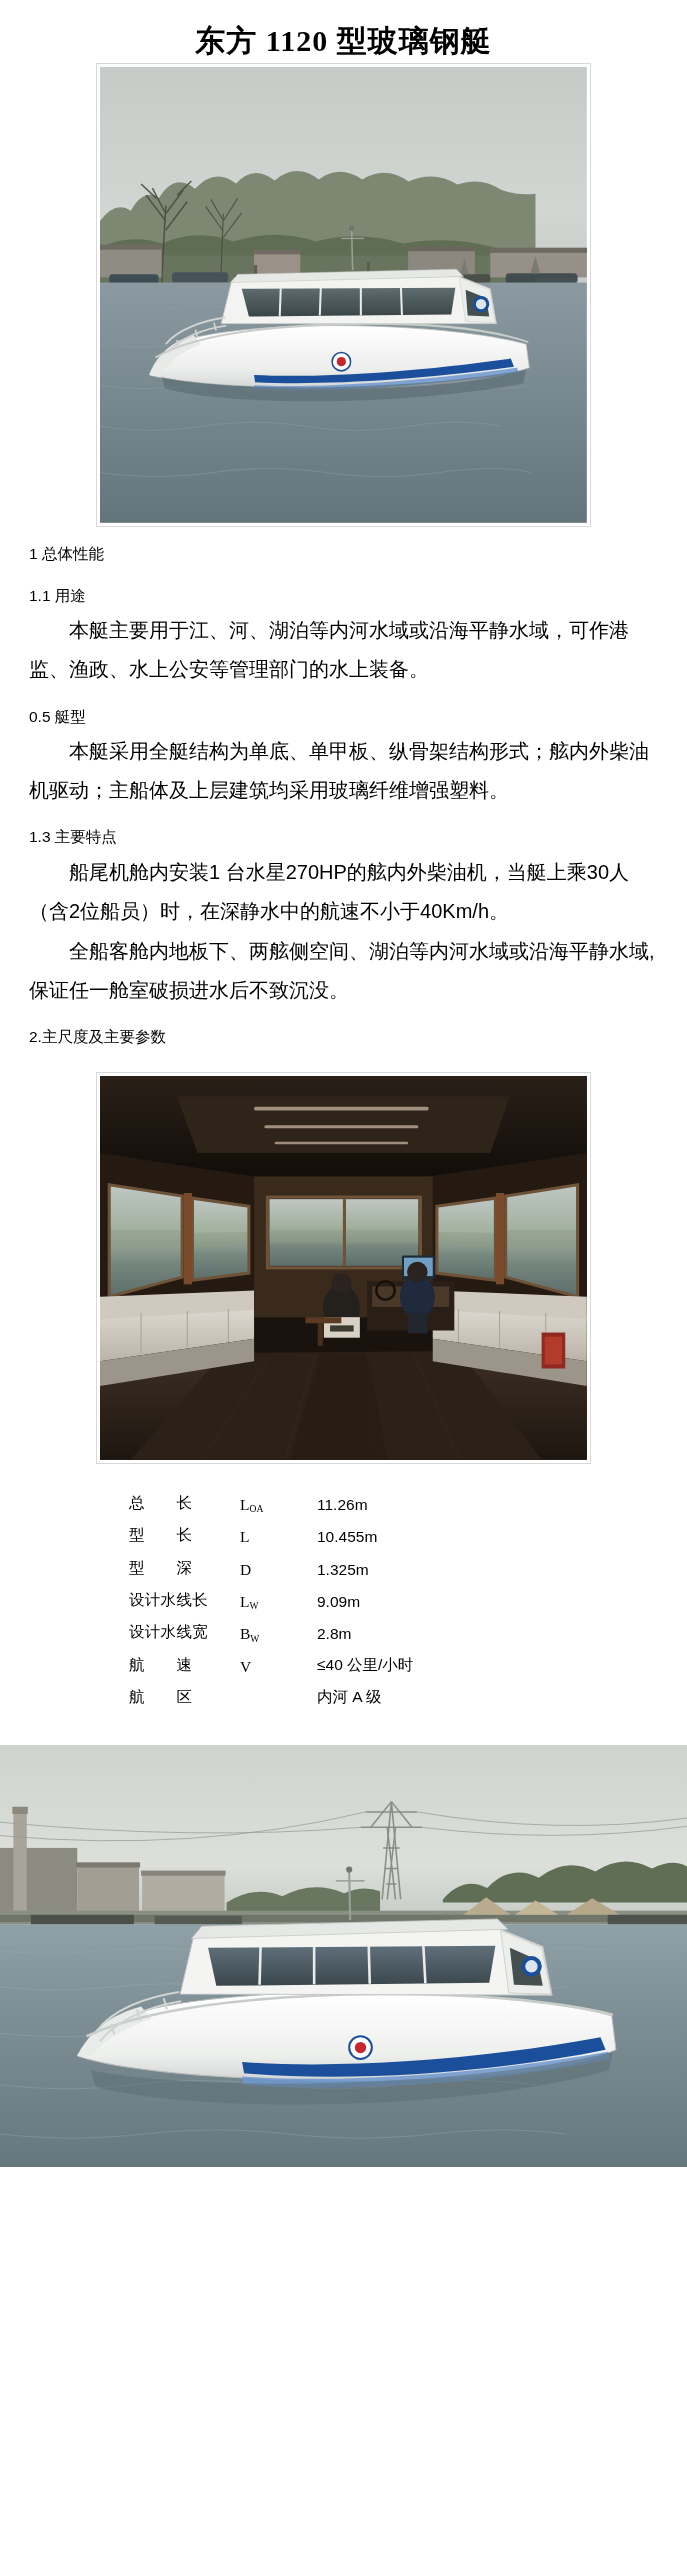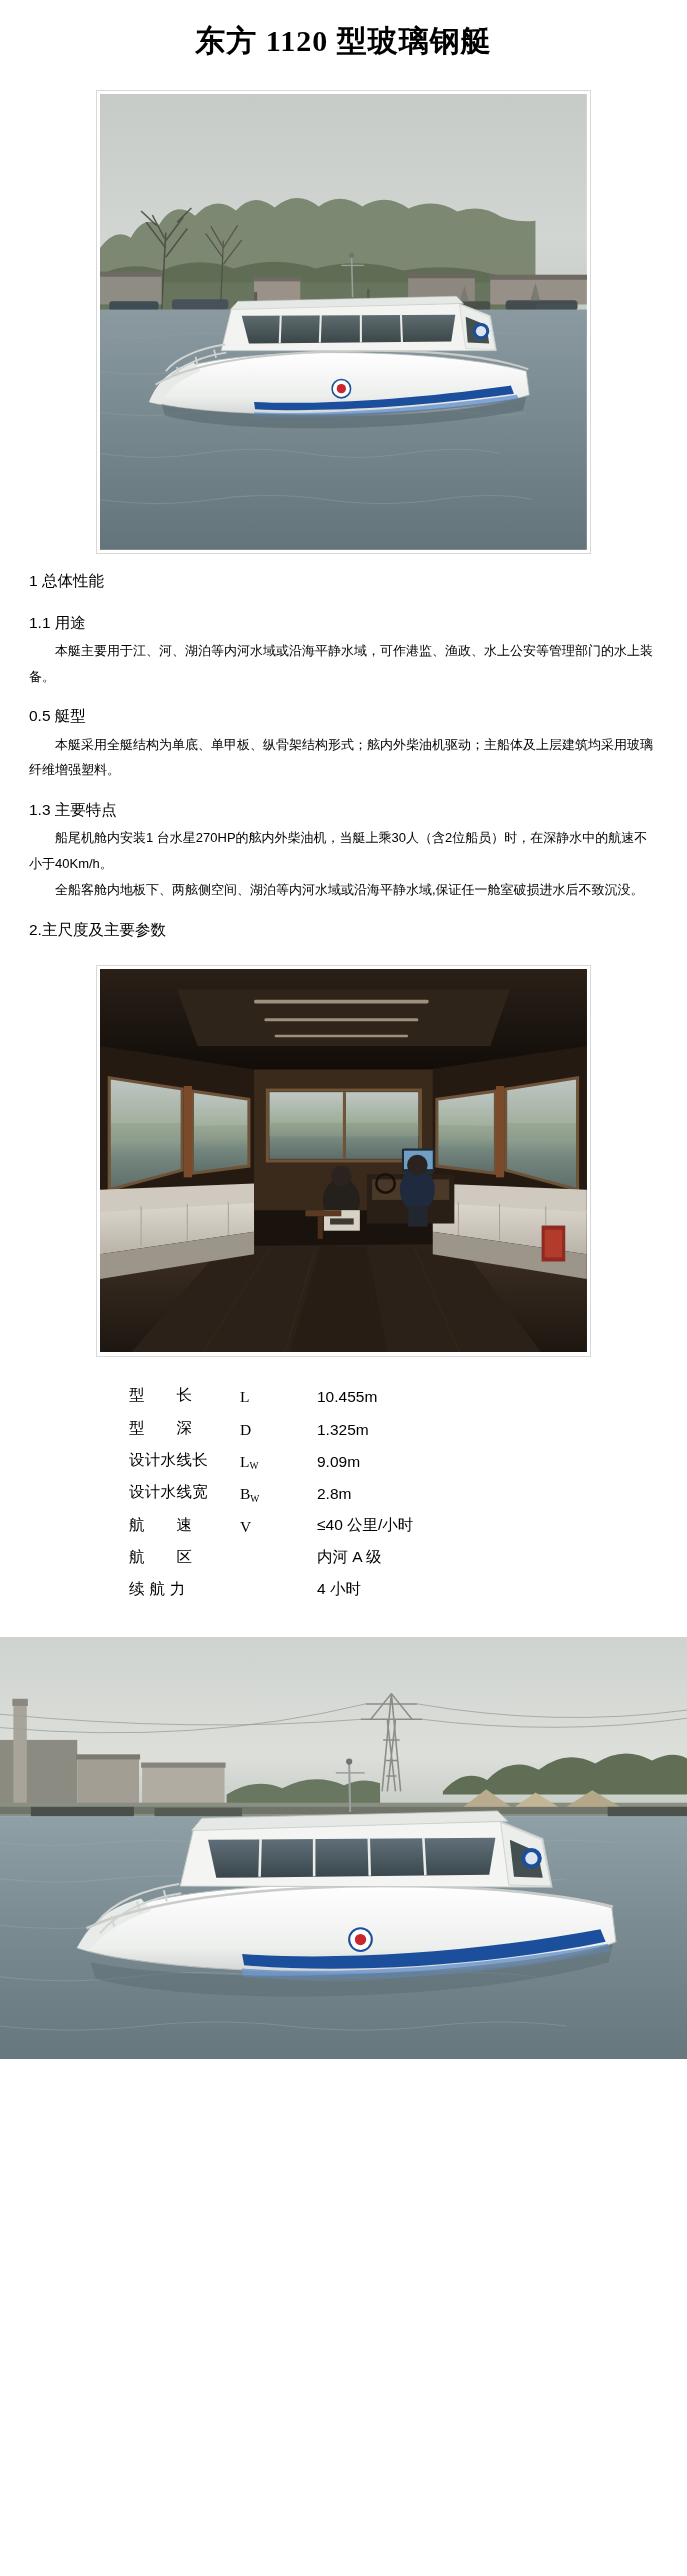--- a/index.html
+++ b/index.html
@@ -15,21 +15,21 @@
     min-height: 2577px;
     position: relative;
     padding: 0;
   }
   .title {
     text-align: center;
     font-size: 30px;
     font-weight: bold;
     letter-spacing: 1px;
     margin-top: 20.6px;
-    margin-bottom: 28px;
+    margin-bottom: 1px;
     font-family: "Liberation Serif", "DejaVu Serif", serif;
   }
 
   
   .photo-wrap {
     margin: 0 auto;
     background: #ffffff;
     padding: 3.1px;
     border: 0.5px solid #d8d8d8;
   }
@@ -47,21 +47,21 @@
   .section {
     margin: 8px 29px;
   }
   .heading {
     font-size: 15.5px;
     line-height: 1.9;
     margin-top: 12.4px;
     font-family: "Liberation Sans", sans-serif;
   }
   .para {
-    font-size: 13px;
+    font-size: 20px;
     line-height: 1.95;
     text-indent: 2em;
     margin: 1px 0 1px 0;
     font-family: "Liberation Sans", sans-serif;
   }
 
   
   .spec-table {
     margin: 23px auto 10.3px 129px;
     border-collapse: collapse;
@@ -368,20 +368,25 @@
       <rect x="400" y="470" width="70" height="12" fill="#5a3a22"></rect>
       <rect x="424" y="482" width="10" height="44" fill="#4a2e1c"></rect>
 
       <path d="M430 540 L520 540 L560 748 L370 748 Z" fill="#241a12" opacity="0.6"></path>
     </svg>
   </div>
 
   <table class="spec-table">
     <tbody>
       <tr>
+        <td class="td-name">总　　长</td>
+        <td class="td-sym">L<sub>OA</sub></td>
+        <td class="td-val">11.26m</td>
+      </tr>
+      <tr>
         <td class="td-name">型　　长</td>
         <td class="td-sym">L</td>
         <td class="td-val">10.455m</td>
       </tr>
       <tr>
         <td class="td-name">型　　深</td>
         <td class="td-sym">D</td>
         <td class="td-val">1.325m</td>
       </tr>
       <tr>
@@ -396,25 +401,20 @@
       </tr>
       <tr>
         <td class="td-name">航　　速</td>
         <td class="td-sym">V</td>
         <td class="td-val">≤40 公里/小时</td>
       </tr>
       <tr>
         <td class="td-name">航　　区</td>
         <td class="td-sym"></td>
         <td class="td-val">内河 A 级</td>
-      </tr>
-      <tr>
-        <td class="td-name">续 航 力</td>
-        <td class="td-sym"></td>
-        <td class="td-val">4 小时</td>
       </tr>
     </tbody>
   </table>
 
   <div class="spacer-40"></div>
 
   <div class="photo-wrap photo-3">
     <svg class="photo" viewBox="0 0 1334 820" preserveAspectRatio="none">
       <defs>
         <linearGradient id="sky3" x1="0" y1="0" x2="0" y2="1">

